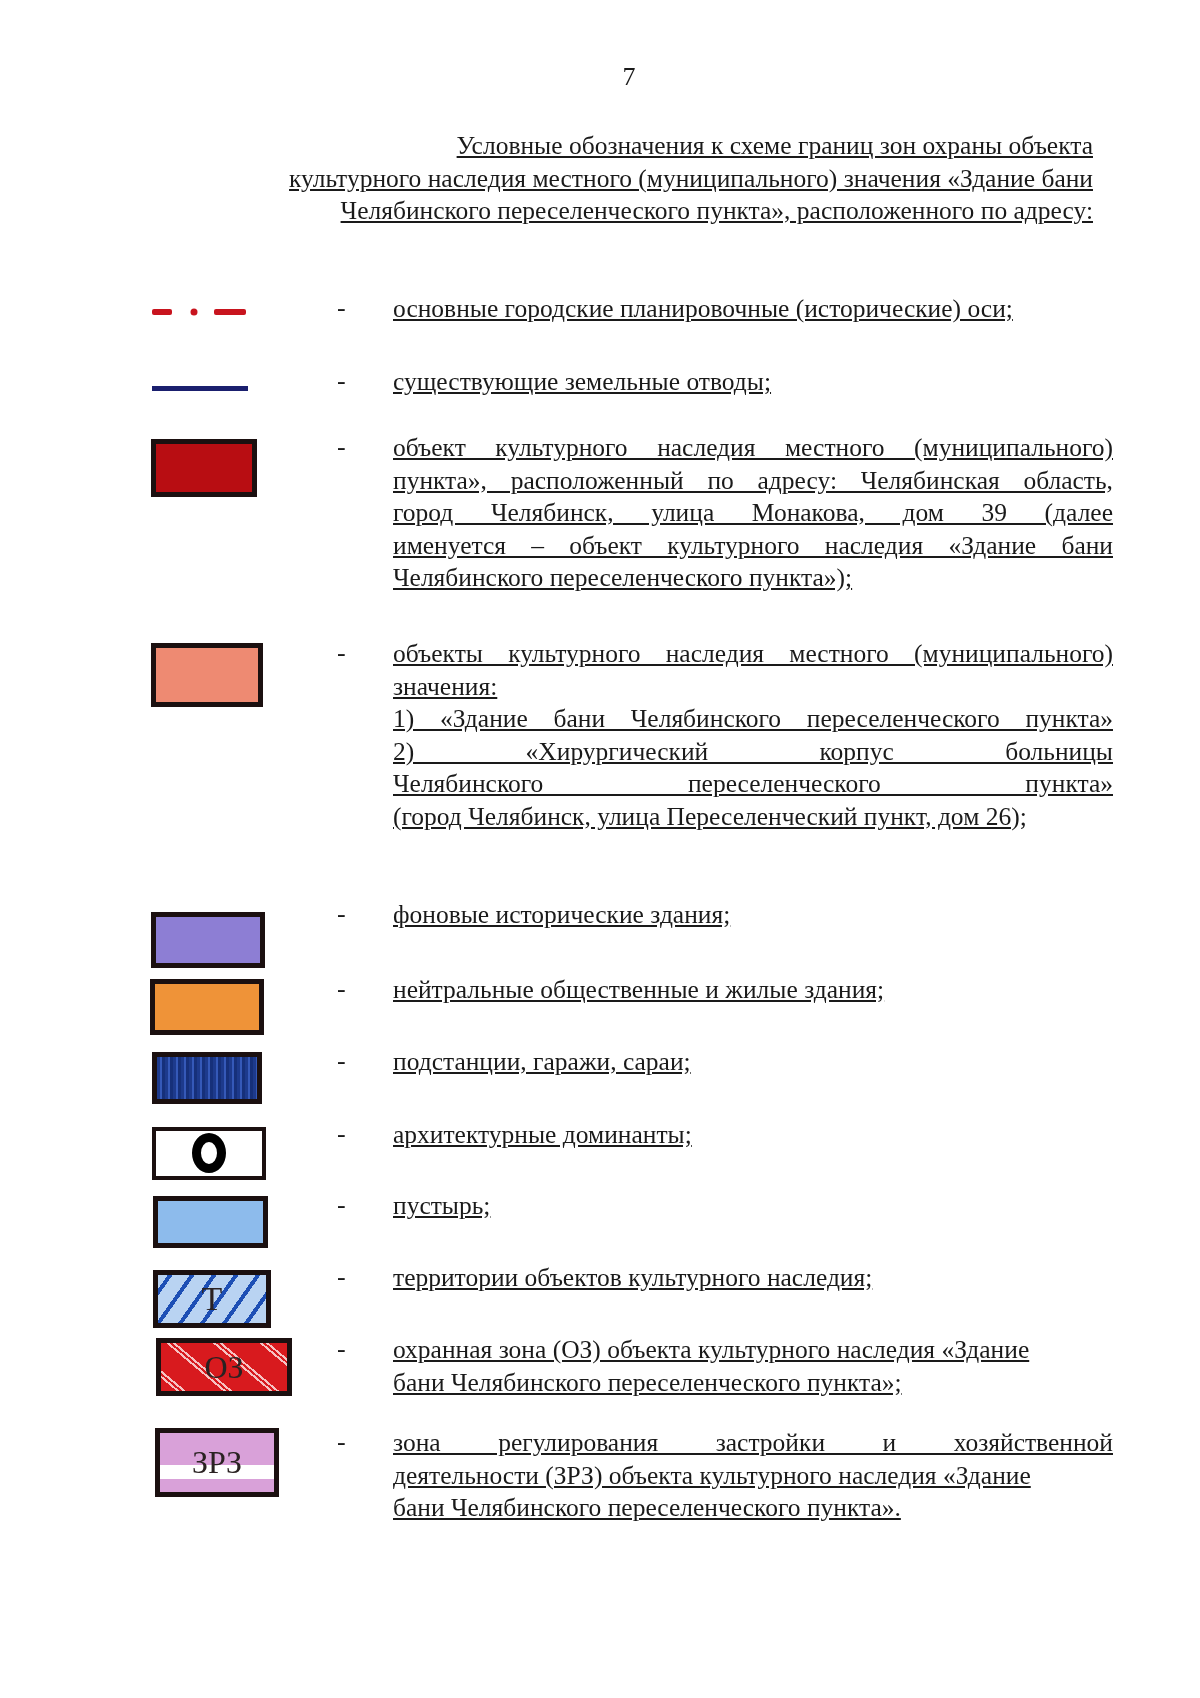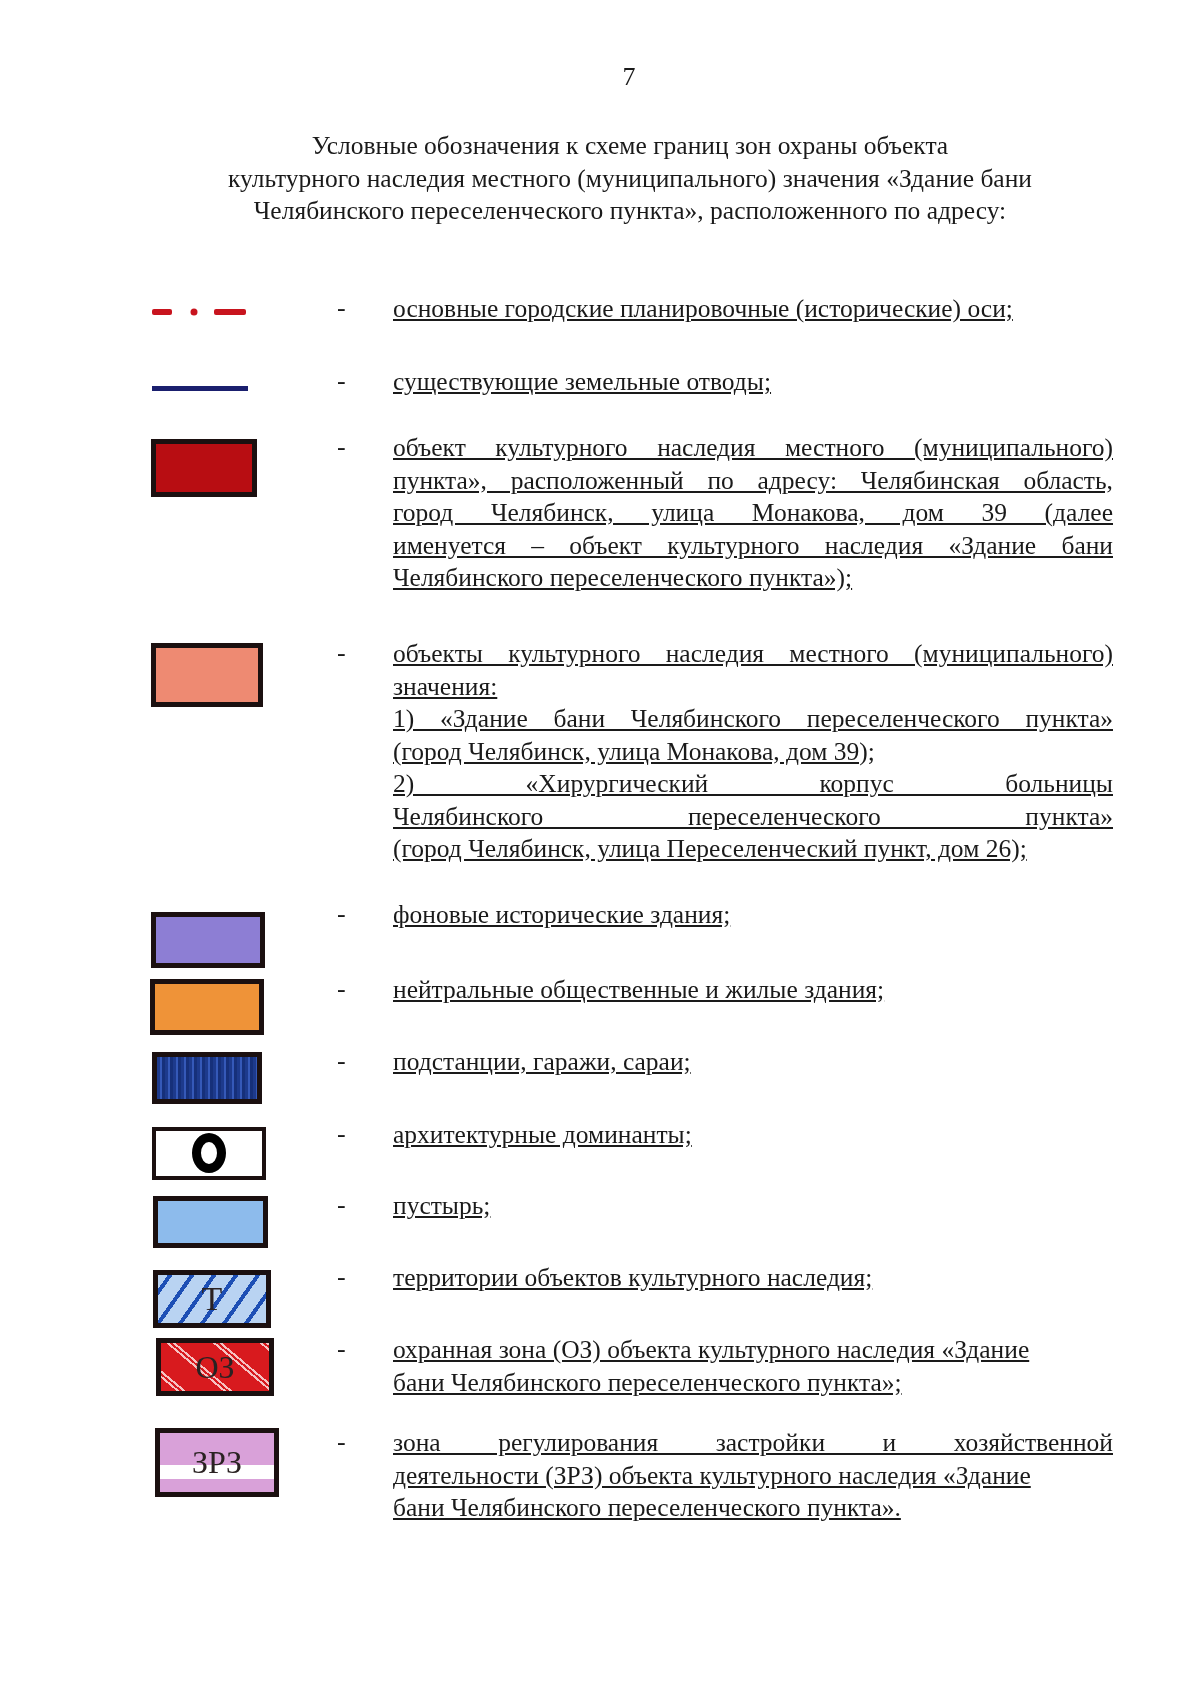--- a/index.html
+++ b/index.html
@@ -1,20 +1,20 @@
 <!DOCTYPE html>
 <html><head>
 <meta charset="utf-8">
 <style>
   html, body { margin:0; padding:0; background:#ffffff; }
   body { width:1200px; height:1698px; position:relative; overflow:hidden;
          font-family:"Liberation Serif", "DejaVu Serif", serif; color:#1a1a1a; }
   .page-num { position:absolute; top:62px; left:0; width:1258px; text-align:center; font-size:26px; }
-  .title { position:absolute; top:130px; left:150px; width:960px; text-align:center;
-           font-size:25.5px; line-height:32.5px; }
+  .title { position:absolute; top:130px; left:133px; width:960px; text-align:right;
+           font-size:25.5px; line-height:32.5px;text-decoration:underline; }
   .row { position:absolute; left:0; width:1200px; }
   .sym { position:absolute; }
   .dash { position:absolute; left:337px; font-size:26px; }
   .txt { position:absolute; left:393px; width:720px; font-size:25.5px; line-height:32.5px;
          text-align:justify; }
   .txt .ln { display:block;text-decoration:underline; }
   .just { text-align-last:justify; }
   .box { position:absolute; box-sizing:border-box; border:5px solid #1b1010; }
   .lbl { position:absolute; left:0; right:0; top:0; bottom:0; display:flex; align-items:center;
          justify-content:center; font-family:"Liberation Serif", serif; color:#2a2222; }
@@ -62,21 +62,20 @@
   </div>
 </div>
 
 <div class="row" style="top:638px">
   <div class="box" style="left:151px;top:5px;width:112px;height:64px;background:#ee8a72"></div>
   <span class="dash">-</span>
   <div class="txt">
     <span class="ln just">объекты культурного наследия местного (муниципального)</span>
     <span class="ln">значения:</span>
     <span class="ln just">1) «Здание бани Челябинского переселенческого пункта»</span>
-    <span class="ln">(город Челябинск, улица Монакова, дом 39);</span>
     <span class="ln just">2) «Хирургический корпус больницы</span>
     <span class="ln just">Челябинского переселенческого пункта»</span>
     <span class="ln">(город Челябинск,  улица Переселенческий пункт, дом 26);</span>
   </div>
 </div>
 
 <div class="row" style="top:899px">
   <div class="box" style="left:151px;top:13px;width:114px;height:56px;background:#8d7ed4"></div>
   <span class="dash">-</span>
   <div class="txt">
@@ -122,21 +121,21 @@
   <div class="box" style="left:153px;top:8px;width:118px;height:58px;background:repeating-linear-gradient(-55deg,#b9d3f2 0 14px,#1d4fb5 14px 18px)">
     <div class="lbl" style="font-size:34px">Т</div>
   </div>
   <span class="dash">-</span>
   <div class="txt">
     <span class="ln">территории объектов культурного наследия;</span>
   </div>
 </div>
 
 <div class="row" style="top:1334px">
-  <div class="box" style="left:156px;top:4px;width:118px;height:58px;background:repeating-linear-gradient(40deg,#d81a1e 0 10px,#f6c2c2 10px 12px,#d81a1e 12px 14px,#f6c2c2 14px 16px,#d81a1e 16px 30px)">
+  <div class="box" style="left:156px;top:4px;width:136px;height:58px;background:repeating-linear-gradient(40deg,#d81a1e 0 10px,#f6c2c2 10px 12px,#d81a1e 12px 14px,#f6c2c2 14px 16px,#d81a1e 16px 30px)">
     <div class="lbl" style="font-size:32px">ОЗ</div>
   </div>
   <span class="dash">-</span>
   <div class="txt">
     <span class="ln">охранная зона (ОЗ) объекта культурного наследия «Здание</span>
     <span class="ln">бани Челябинского переселенческого пункта»;</span>
   </div>
 </div>
 
 <div class="row" style="top:1427px">

